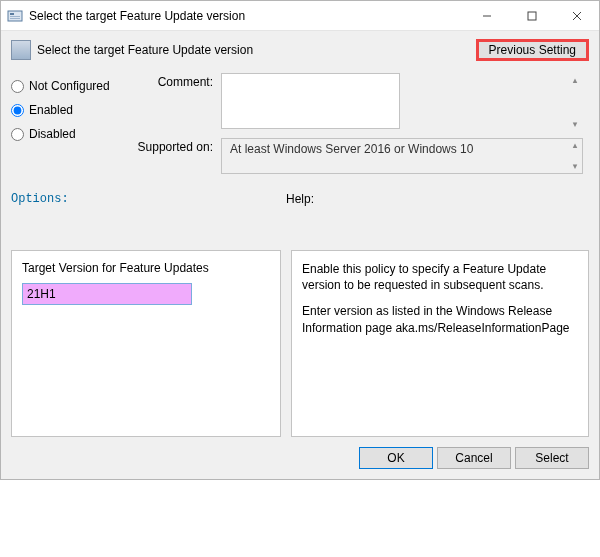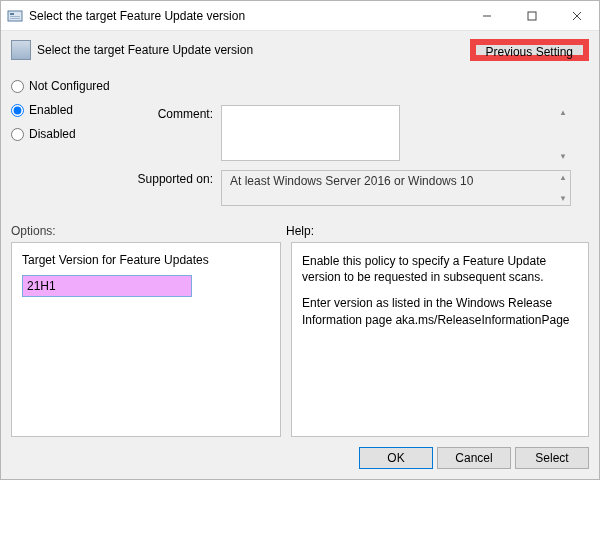--- a/index.html
+++ b/index.html
@@ -7,41 +7,41 @@
     .window { width: 600px; height: 480px; display: flex; flex-direction: column; border: 1px solid #b5b5b5; background: #f0f0f0; }
     .titlebar { height: 30px; background: #fff; display: flex; align-items: center; padding-left: 6px; border-bottom: 1px solid #e5e5e5; }
     .titlebar .icon-gp { width: 16px; height: 16px; margin-right: 6px; }
     .titlebar .title { flex: 1; color: #000; }
     .win-btns { display: flex; height: 100%; }
     .win-btn { width: 45px; display: flex; align-items: center; justify-content: center; color: #444; }
 
     .header-row { display: flex; align-items: center; padding: 8px 10px 12px 10px; }
     .header-row .hicon { width: 20px; height: 20px; margin-right: 6px; background: linear-gradient(#cfd9e6,#9fb5cd); border: 1px solid #7f93ab; }
     .header-row .htitle { flex: 1; color: #000; }
-    .nav-btn { height: 22px; padding: 0 10px; background: #e1e1e1; border: 6px solid #ef4444; margin-left: 24px; font-size: 12px; }
+    .nav-btn { height: 22px; padding: 0 10px; background: #e1e1e1; border: 3px solid #ef4444; margin-left: 24px; font-size: 12px; }
     .nav-btn:disabled { color: #a0a0a0; }
 
-    .config-row { display: flex; padding: 0 28px 6px 10px; }
+    .config-row { display: flex; padding: 0 16px 6px 10px; }
     .radio-col { width: 120px; padding-top: 2px; }
     .radio-item { display: flex; align-items: center; margin: 4px 0 10px 0; color: #000; }
     .radio-item input { margin: 0 5px 0 0; }
-    .right-col { flex: 1; margin-top: 32px; }
+    .right-col { flex: 1; }
     .field-row { display: flex; margin-bottom: 6px; }
     .field-label { width: 90px; text-align: right; padding-right: 8px; color: #000; padding-top: 2px; }
     .comment-box { flex: 1; height: 56px; background: #fff; border: 1px solid #c3c3c3; padding: 3px 18px 3px 4px; resize: none; position: relative; }
     .supported-box { flex: 1; height: 36px; background: #f0f0f0; border: 1px solid #c3c3c3; padding: 3px 18px 3px 8px; color: #333; position: relative; }
     .scroll-arrow { position: absolute; right: 3px; width: 10px; text-align: center; color: #888; font-size: 9px; line-height: 1; }
     .sa-top { top: 3px; } .sa-bot { bottom: 3px; }
     .box-wrap { position: relative; flex: 1; }
 
     .labels-row { display: flex; padding: 6px 10px 4px 10px; }
-    .labels-row .lbl-options { width: 275px; color: #404040; }
+    .labels-row .lbl-options { width: 275px; color: #0369a1; font-family: Liberation Mono, monospace; }
     .labels-row .lbl-help { flex: 1; color: #000; }
 
-    .panels-row { display: flex; padding: 0 10px; gap: 10px; flex: 1; min-height: 0; }
+    .panels-row { display: flex; padding: 0 10px; gap: 10px; flex: 1; min-height: 0; margin-top: 40px; }
     .panel { border: 1px solid #c3c3c3; background: #fff; padding: 10px; overflow: auto; }
     .panel.options { width: 270px; }
     .panel.help { flex: 1; color: #000; line-height: 1.35; }
     .opt-label { color: #000; margin-bottom: 8px; }
     .txt-input { width: 170px; height: 22px; border: 1px solid #7aacdd; padding: 2px 4px; background: #f0abfc; outline: none; }
 
     .footer { display: flex; justify-content: flex-end; padding: 10px; gap: 4px; }
     .dlg-btn { width: 74px; height: 22px; background: #e1e1e1; border: 1px solid #adadad; font-size: 12px; }
     .dlg-btn.primary { border: 1px solid #0078d7; }
     .help p { margin: 0 0 10px 0; }

